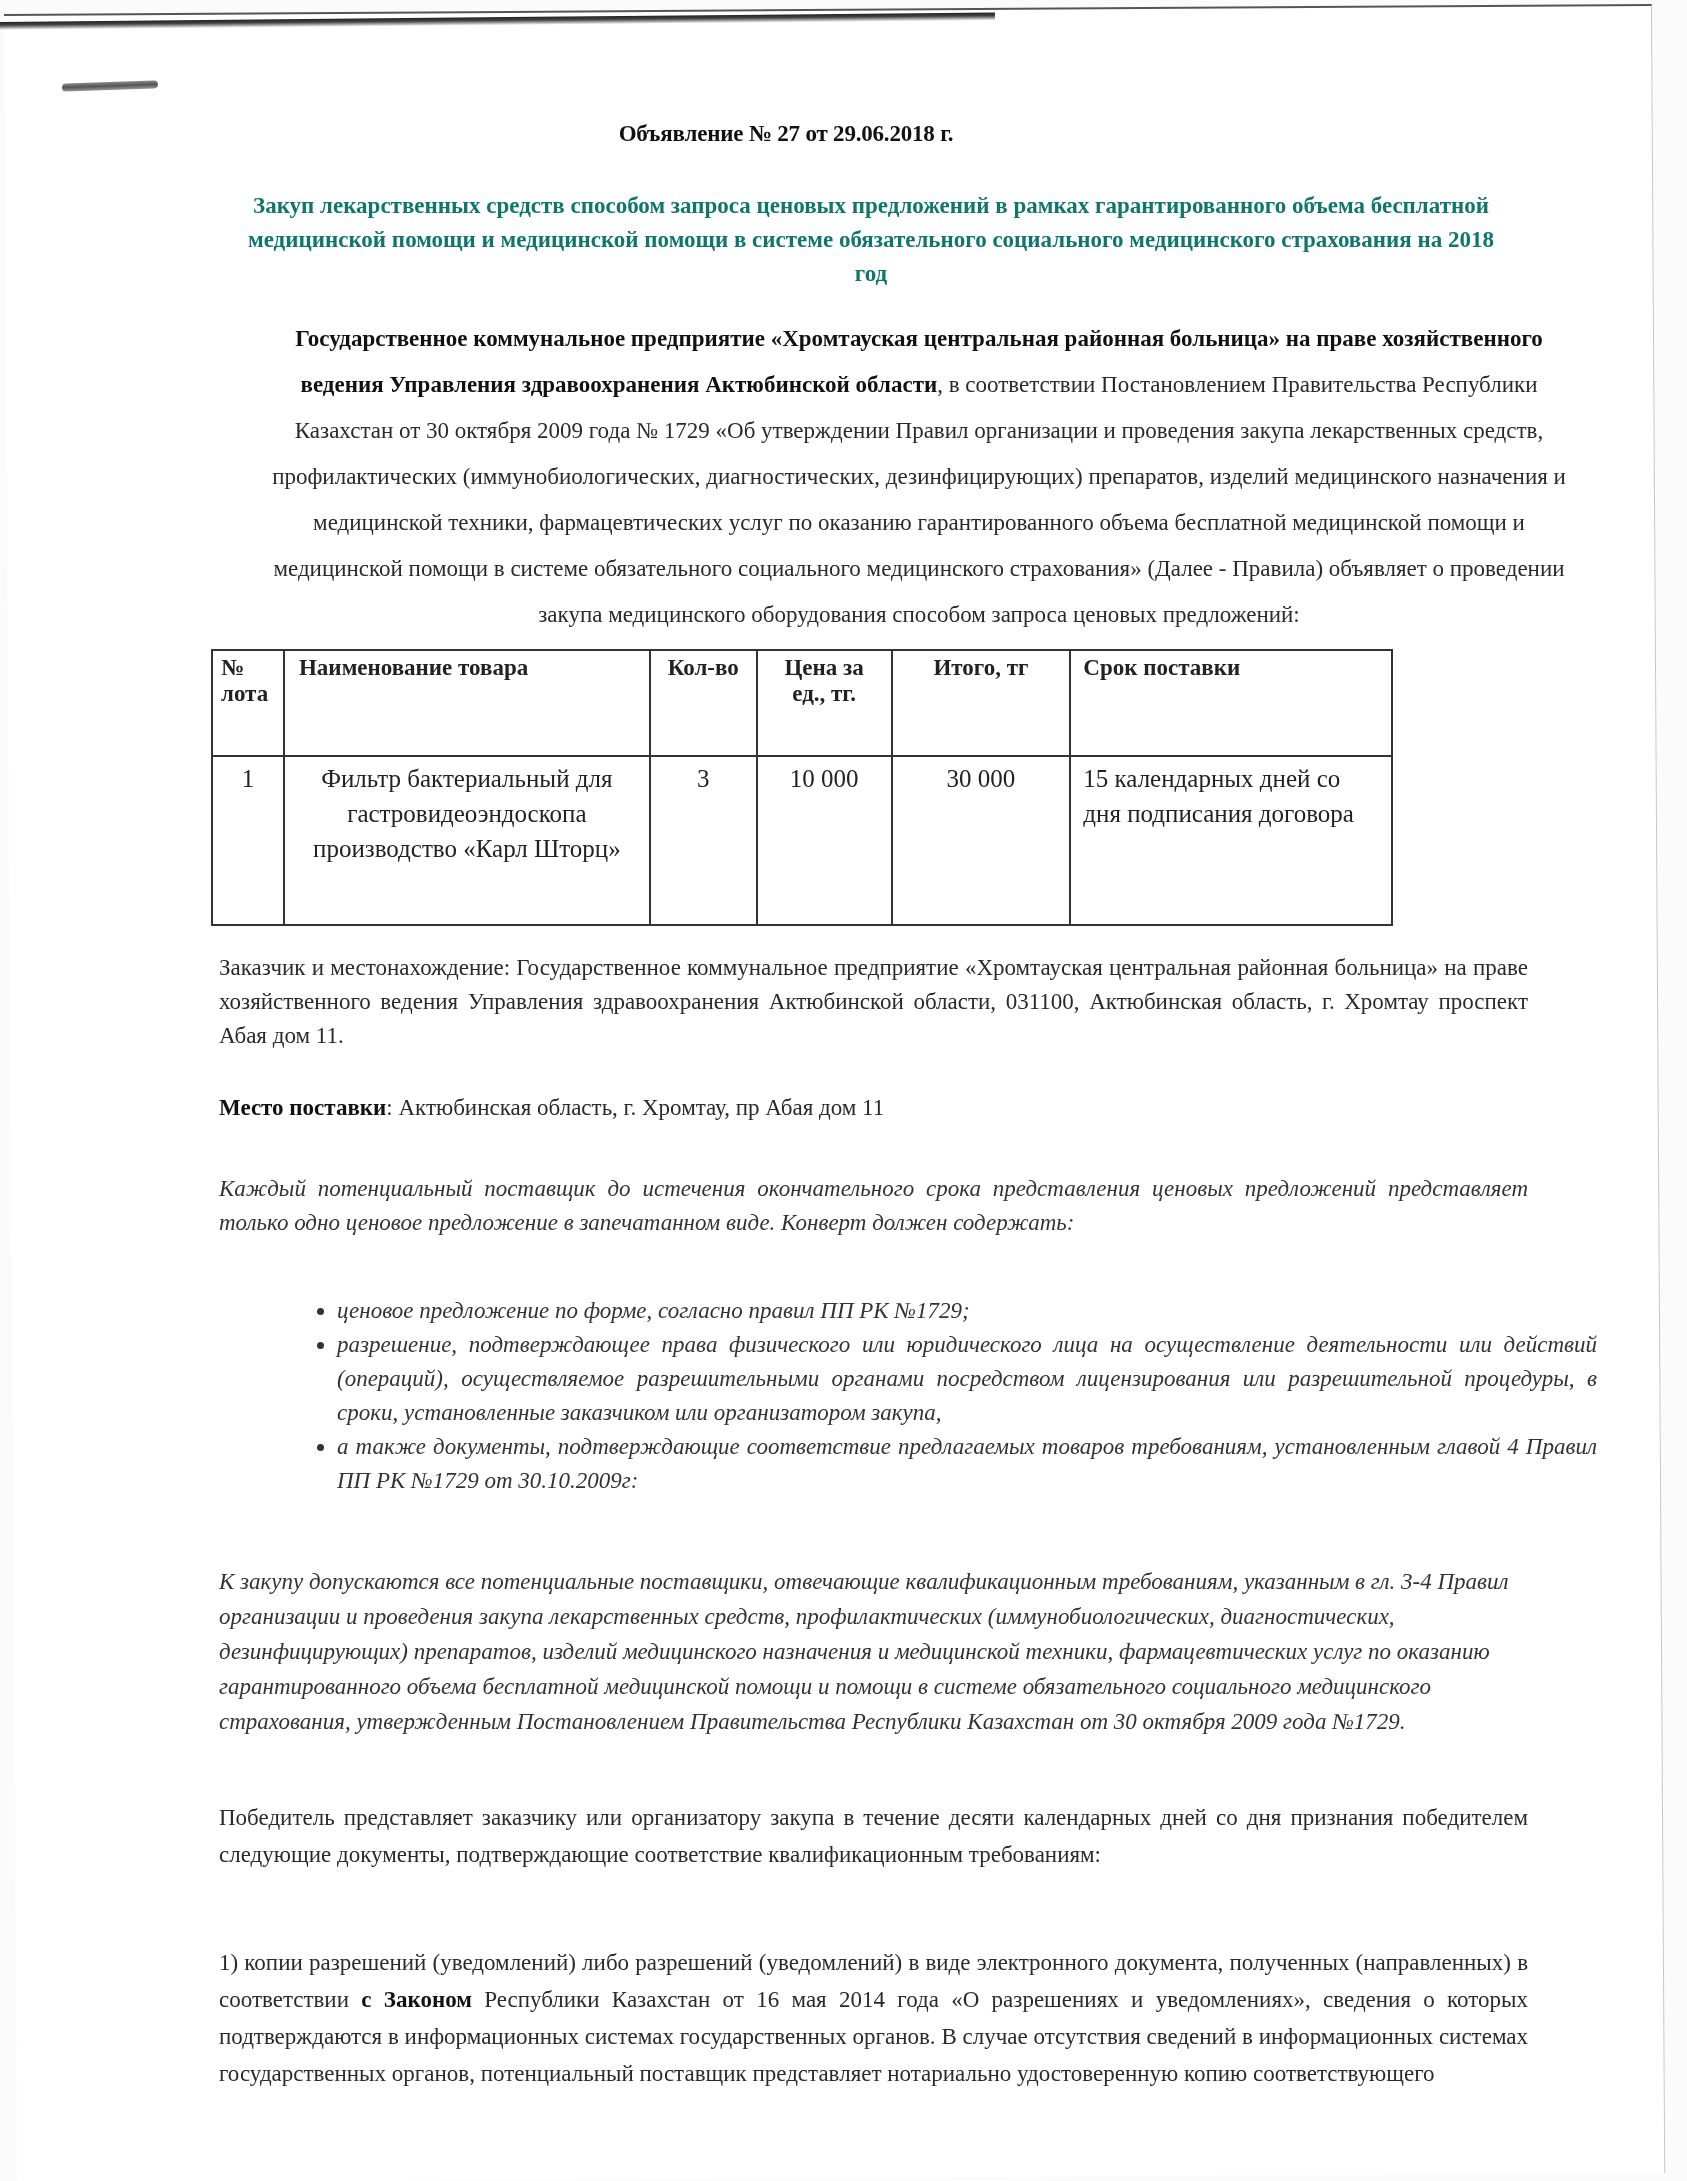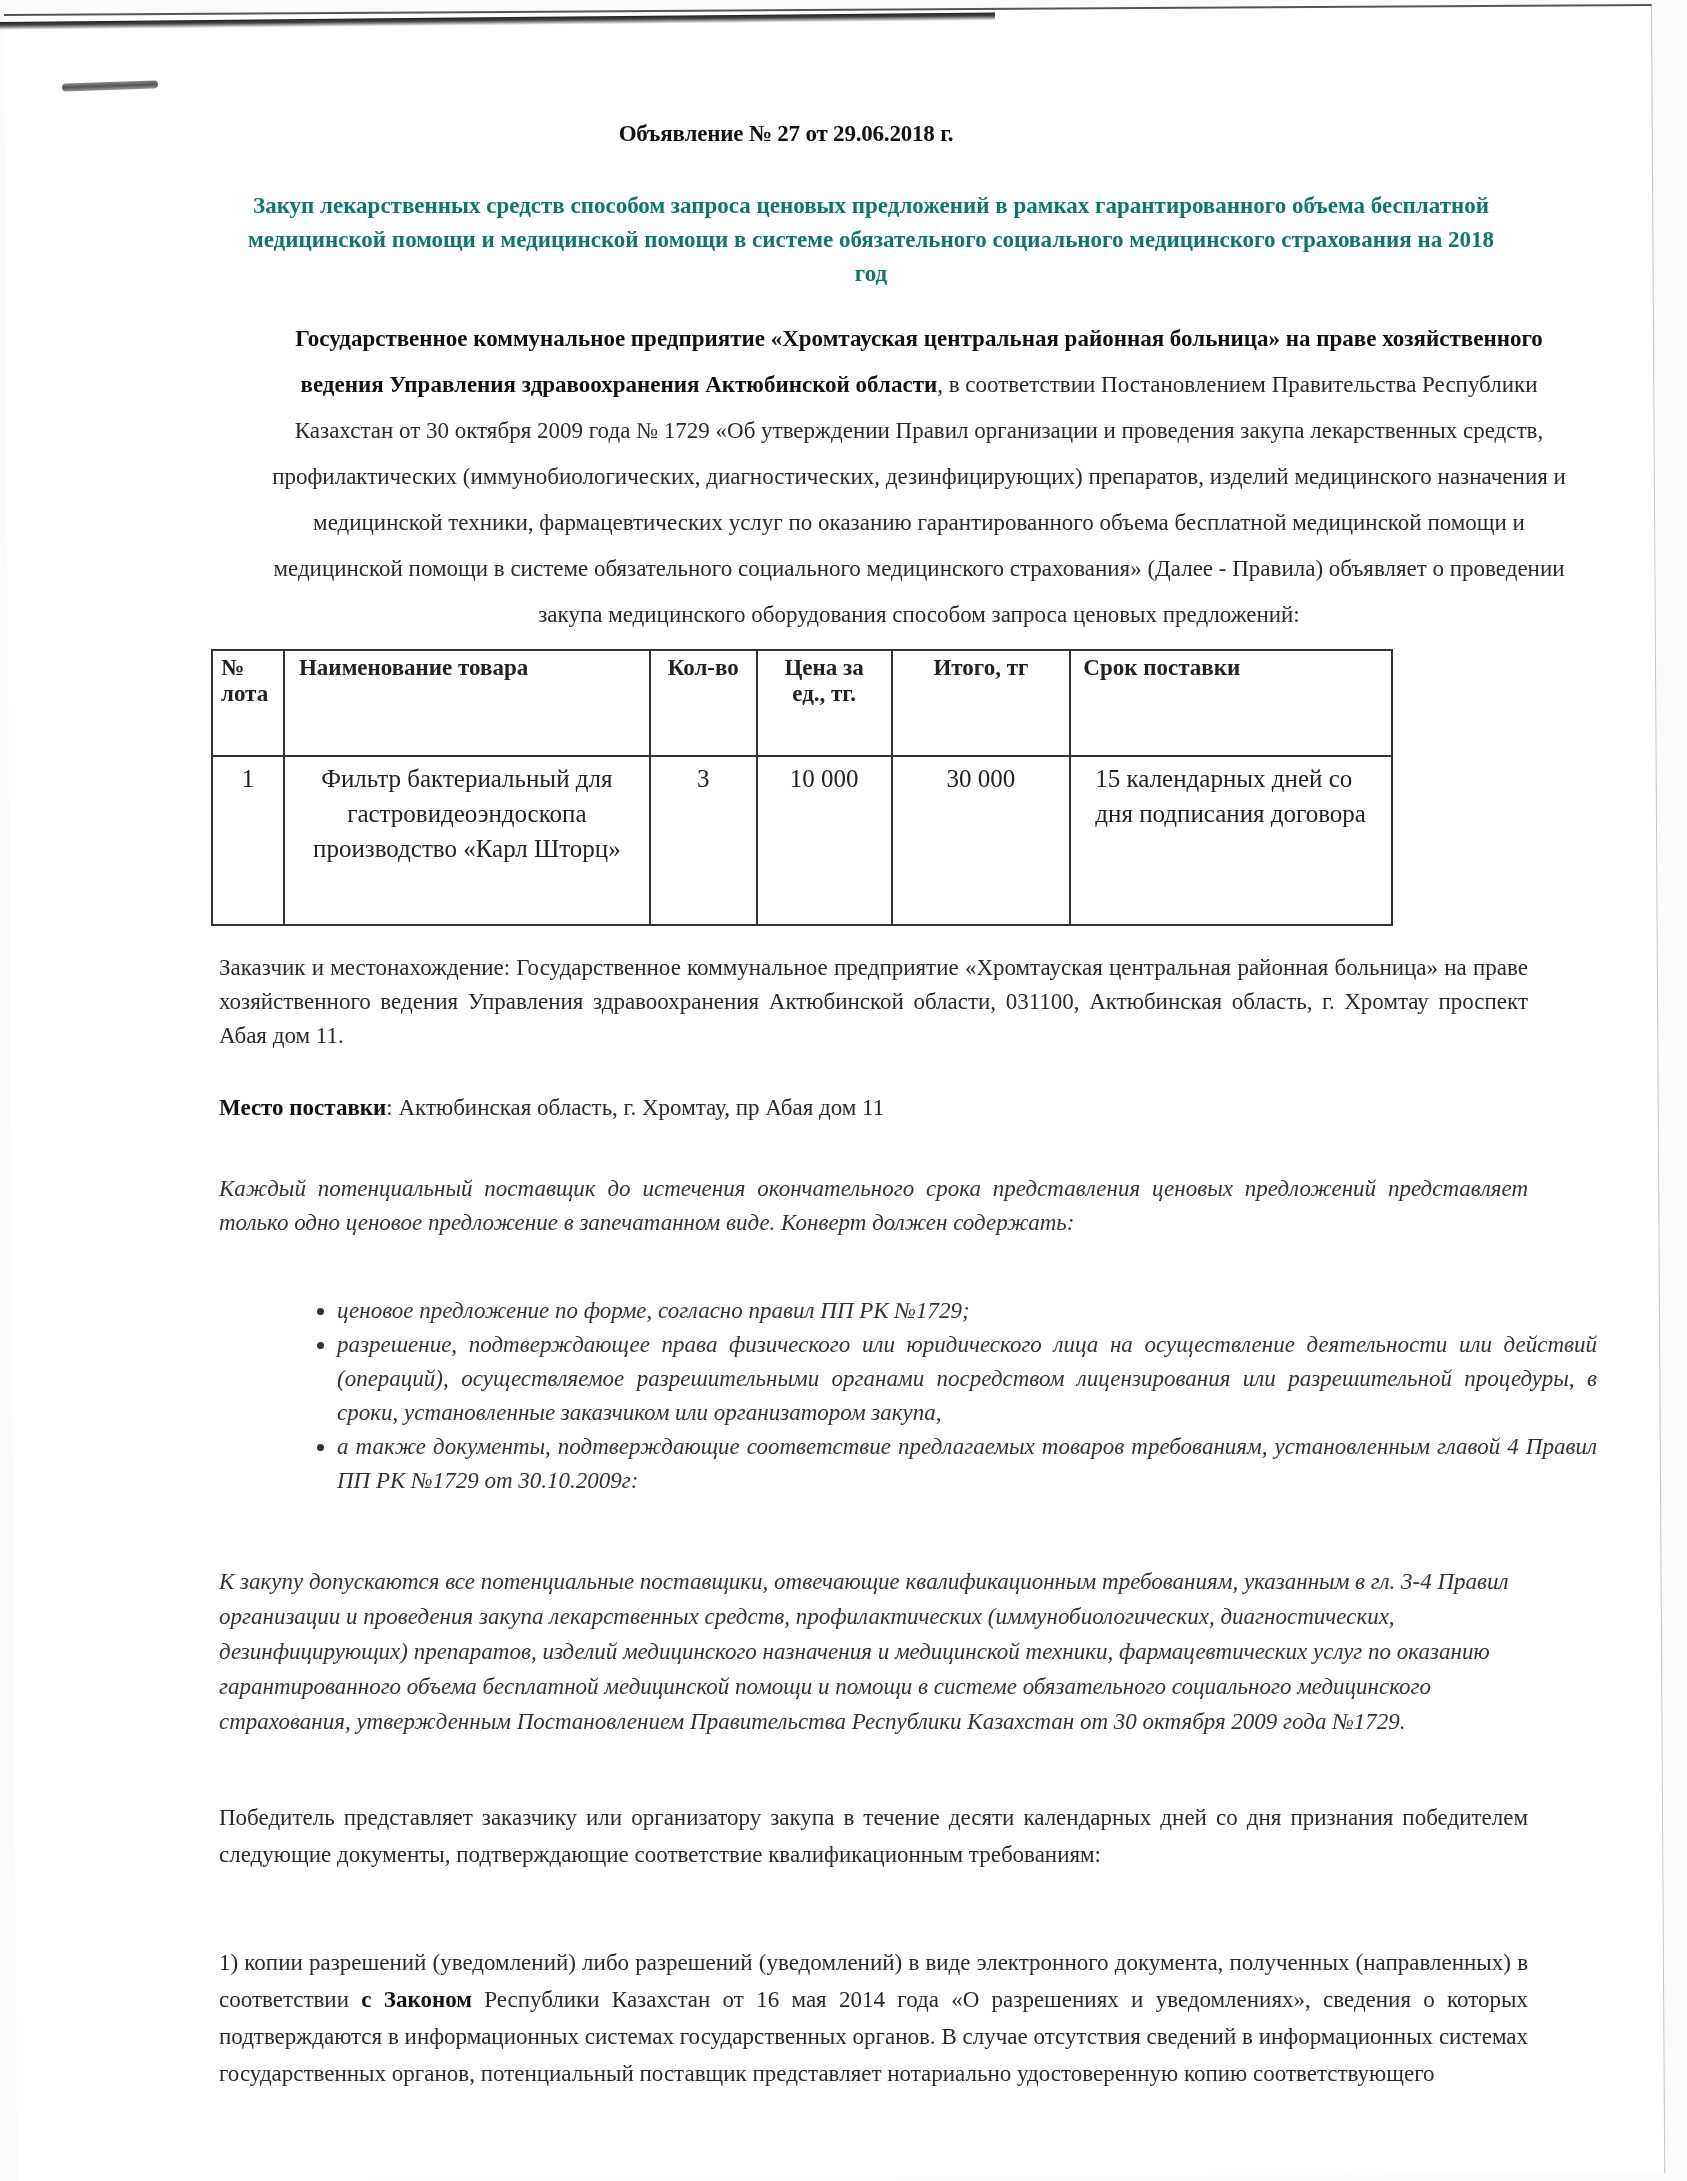--- a/index.html
+++ b/index.html
@@ -108,21 +108,21 @@
         <th style="padding-left:12px">Срок поставки</th>
       </tr>
     </thead>
     <tbody>
       <tr>
         <td class="c">1</td>
         <td class="c">Фильтр бактериальный для гастровидеоэндоскопа производство «Карл Шторц»</td>
         <td class="c">3</td>
         <td class="c">10 000</td>
         <td class="c">30 000</td>
-        <td class="l" style="padding-left:24px">15 календарных дней со дня подписания договора</td>
+        <td class="l" style="padding-left:12px">15 календарных дней со дня подписания договора</td>
       </tr>
     </tbody>
   </table>
 
   <div class="para" style="top:951px">Заказчик и местонахождение: Государственное коммунальное предприятие «Хромтауская центральная районная больница» на праве хозяйственного ведения Управления здравоохранения Актюбинской области, 031100, Актюбинская область, г. Хромтау проспект Абая дом 11.</div>
 
   <div class="para left" style="top:1091px">
     <b>Место поставки</b><span>: Актюбинская область, г. Хромтау, пр Абая дом 11</span>
   </div>
 

